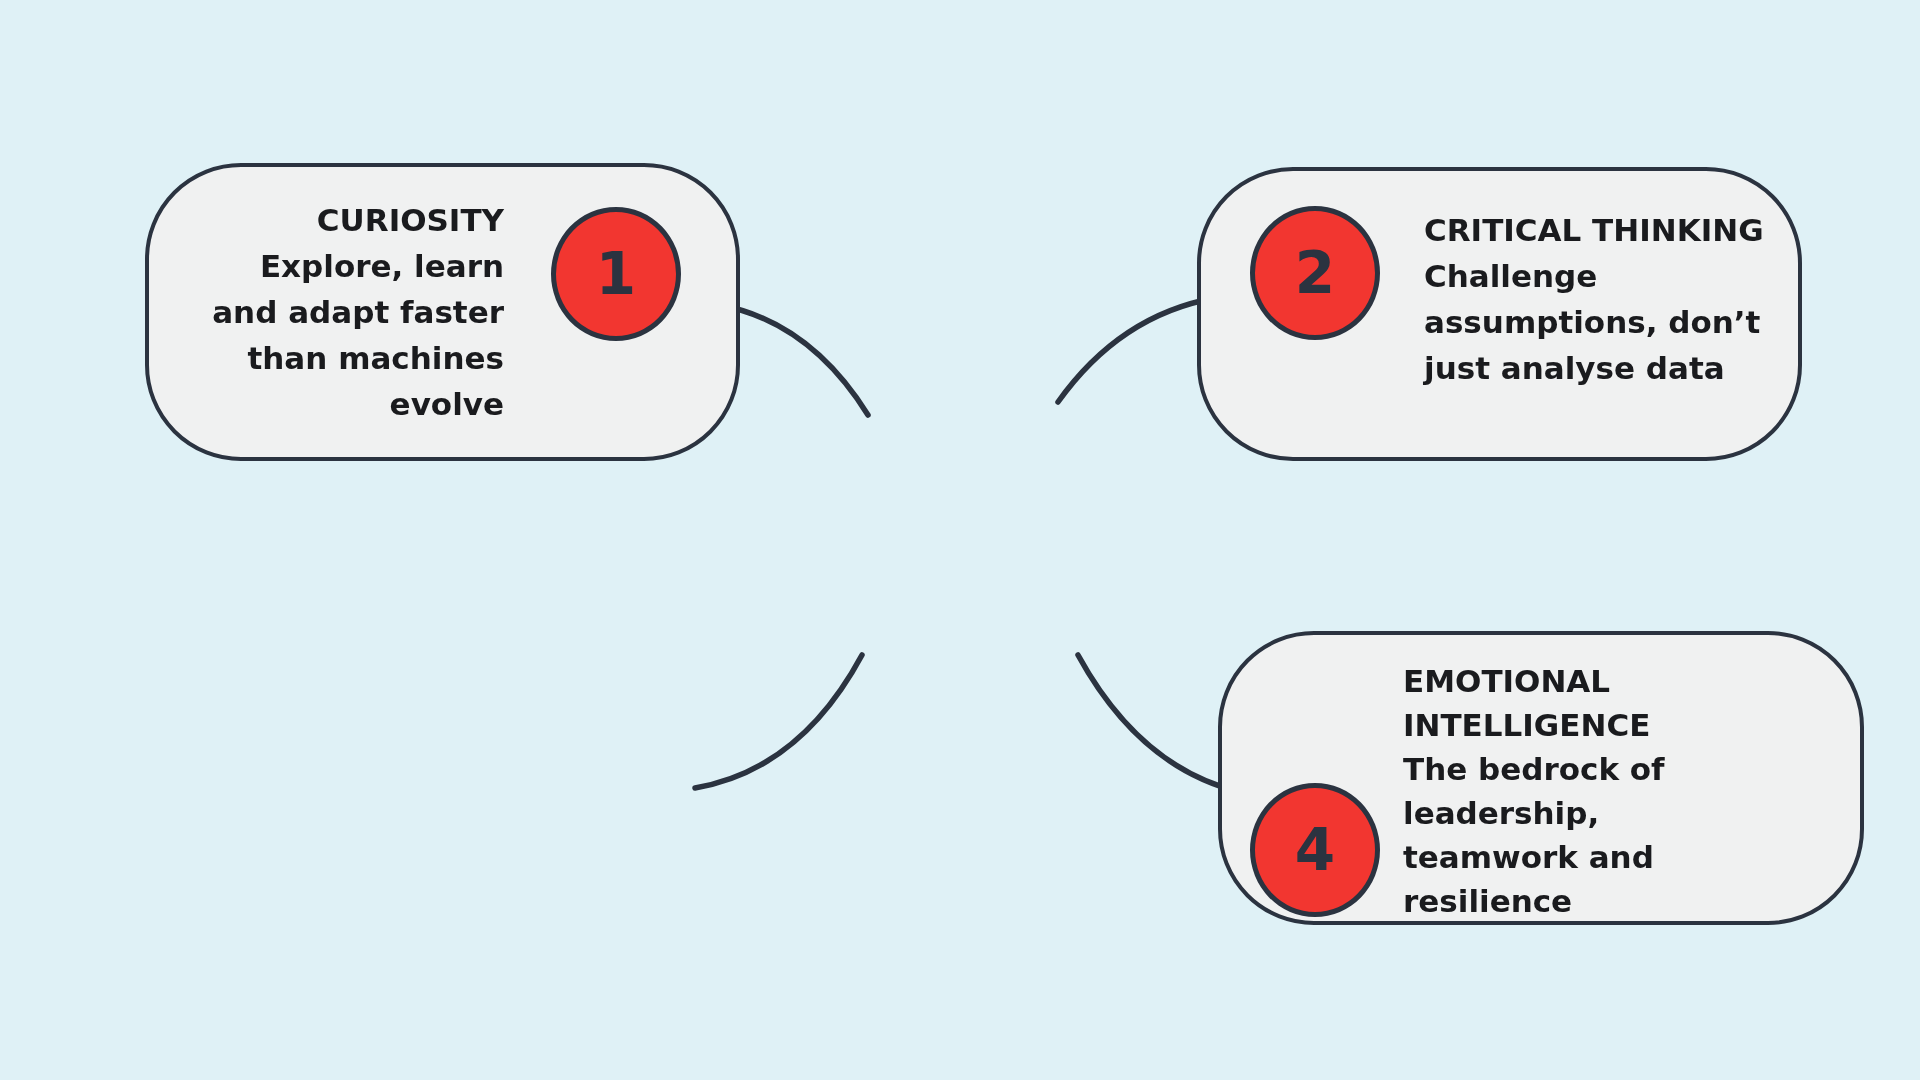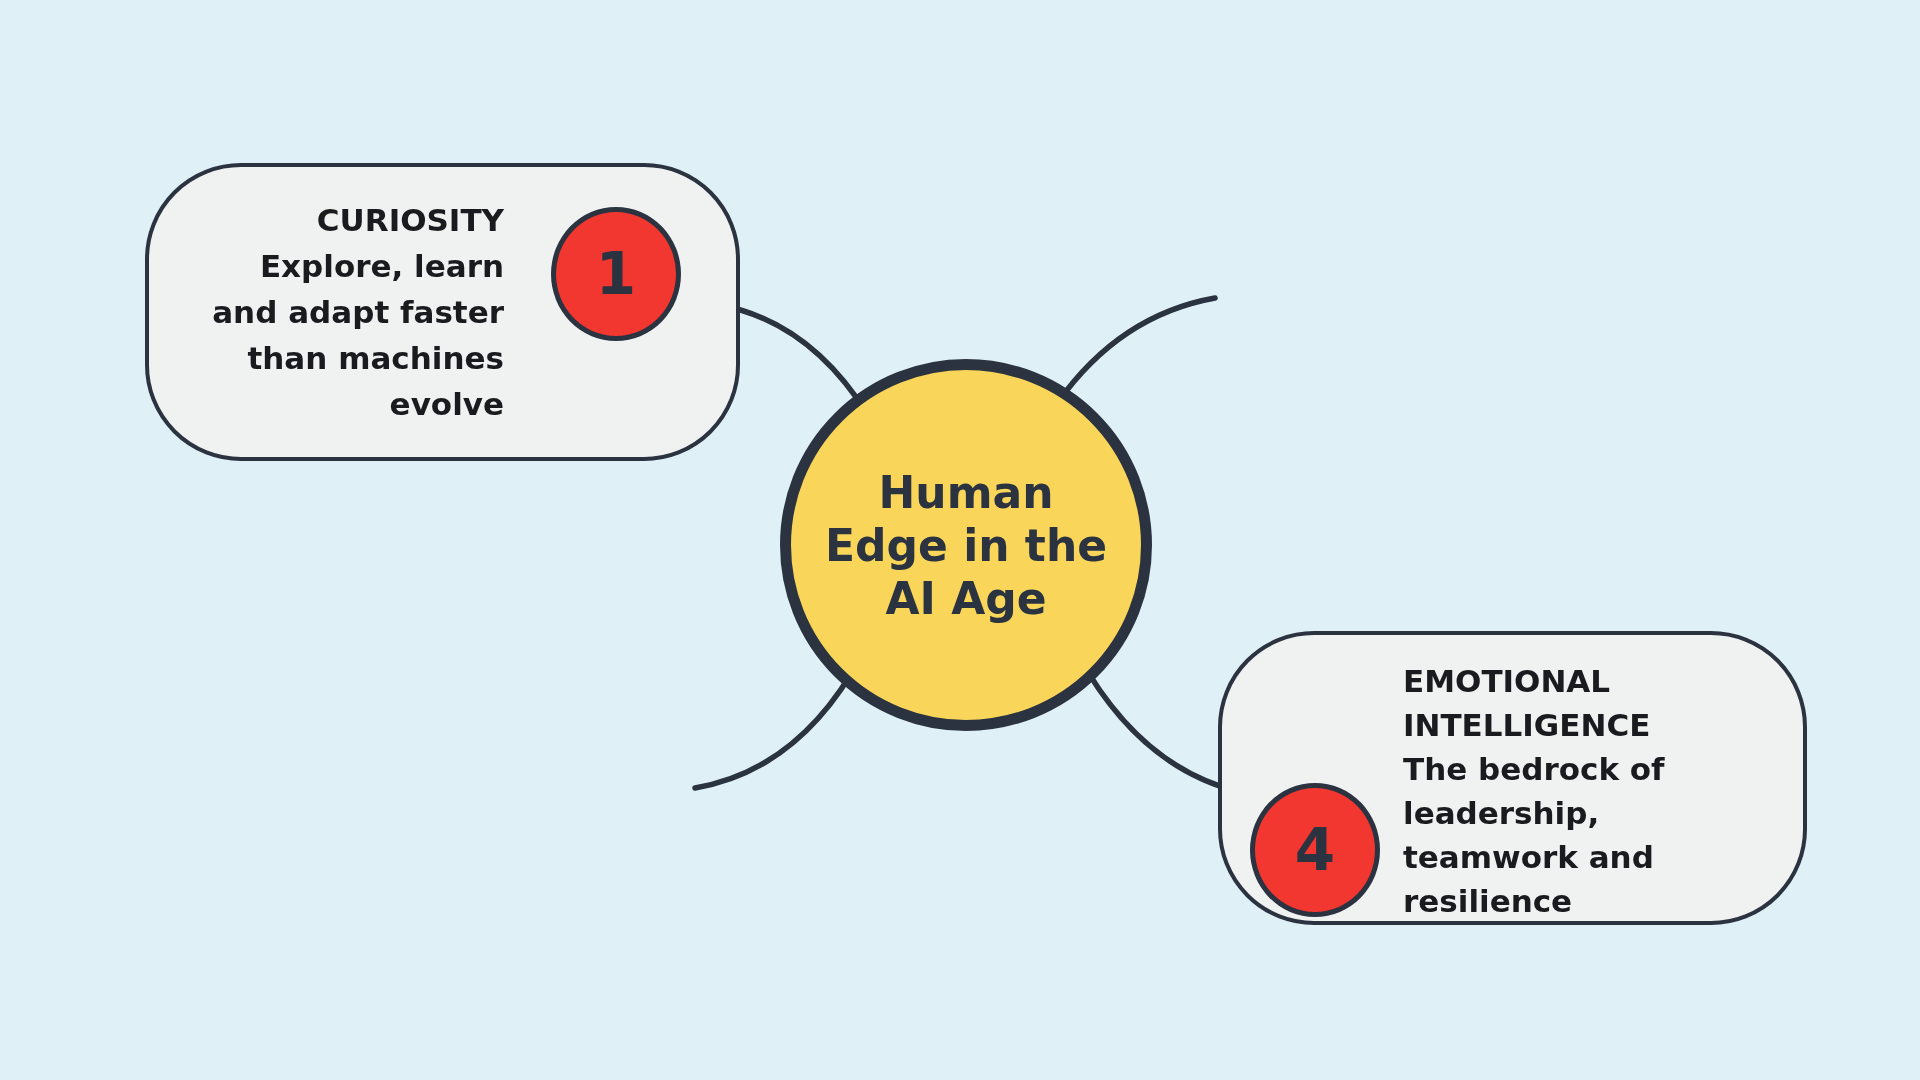--- a/index.html
+++ b/index.html
@@ -11,21 +11,21 @@
   body{background:var(--bg);font-family:"DejaVu Sans","Liberation Sans",sans-serif;}
   .canvas{position:relative;width:1920px;height:1080px;background:var(--bg);}
   .connectors{position:absolute;left:0;top:0;z-index:1;}
   .card{
     position:absolute;z-index:2;background:var(--card);
     border:4px solid var(--ink);border-radius:96px;
   }
   .card-tl{left:145px;top:163px;width:595px;height:298px;}
   .card-tr{left:1197px;top:167px;width:605px;height:294px;}
   .card-bl{left:145px;top:633px;width:561px;height:298px;}
-  .card-br{left:1218px;top:631px;width:589px;height:294px;}
+  .card-br{left:1218px;top:631px;width:646px;height:294px;}
   .card-text{
     position:absolute;font-weight:700;font-size:31px;line-height:46px;
     color:var(--text);white-space:nowrap;
   }
   .card-bl .card-text,.card-br .card-text{line-height:44px;}
   .align-right{text-align:right;}
   .align-left{text-align:left;}
   .card-tl .card-text{right:232px;top:30px;}
   .card-tr .card-text{left:223px;top:36px;}
   .card-bl .card-text{right:181px;top:22px;}
@@ -64,26 +64,29 @@
     </g>
   </svg>
 
   <div class="card card-tl">
     <div class="card-text align-right">CURIOSITY<br>Explore, learn<br>and adapt faster<br>than machines<br>evolve</div>
     <div class="badge">
       <span class="badge-num">1</span>
     </div>
   </div>
 
+  <div class="card card-tr">
+    <div class="card-text align-left">CRITICAL THINKING<br>Challenge<br>assumptions, don’t<br>just analyse data</div>
+    <div class="badge">
+      <span class="badge-num">2</span>
+    </div>
+  </div>
 
 
   <div class="card card-br">
     <div class="card-text align-left">EMOTIONAL<br>INTELLIGENCE<br>The bedrock of<br>leadership,<br>teamwork and<br>resilience</div>
     <div class="badge">
       <span class="badge-num">4</span>
     </div>
   </div>
 
-  <div class="center-circle">
-    <div class="center-text">Human<br>Edge in the<br>AI Age</div>
-  </div>
 
 </div>
 
 </body></html>

